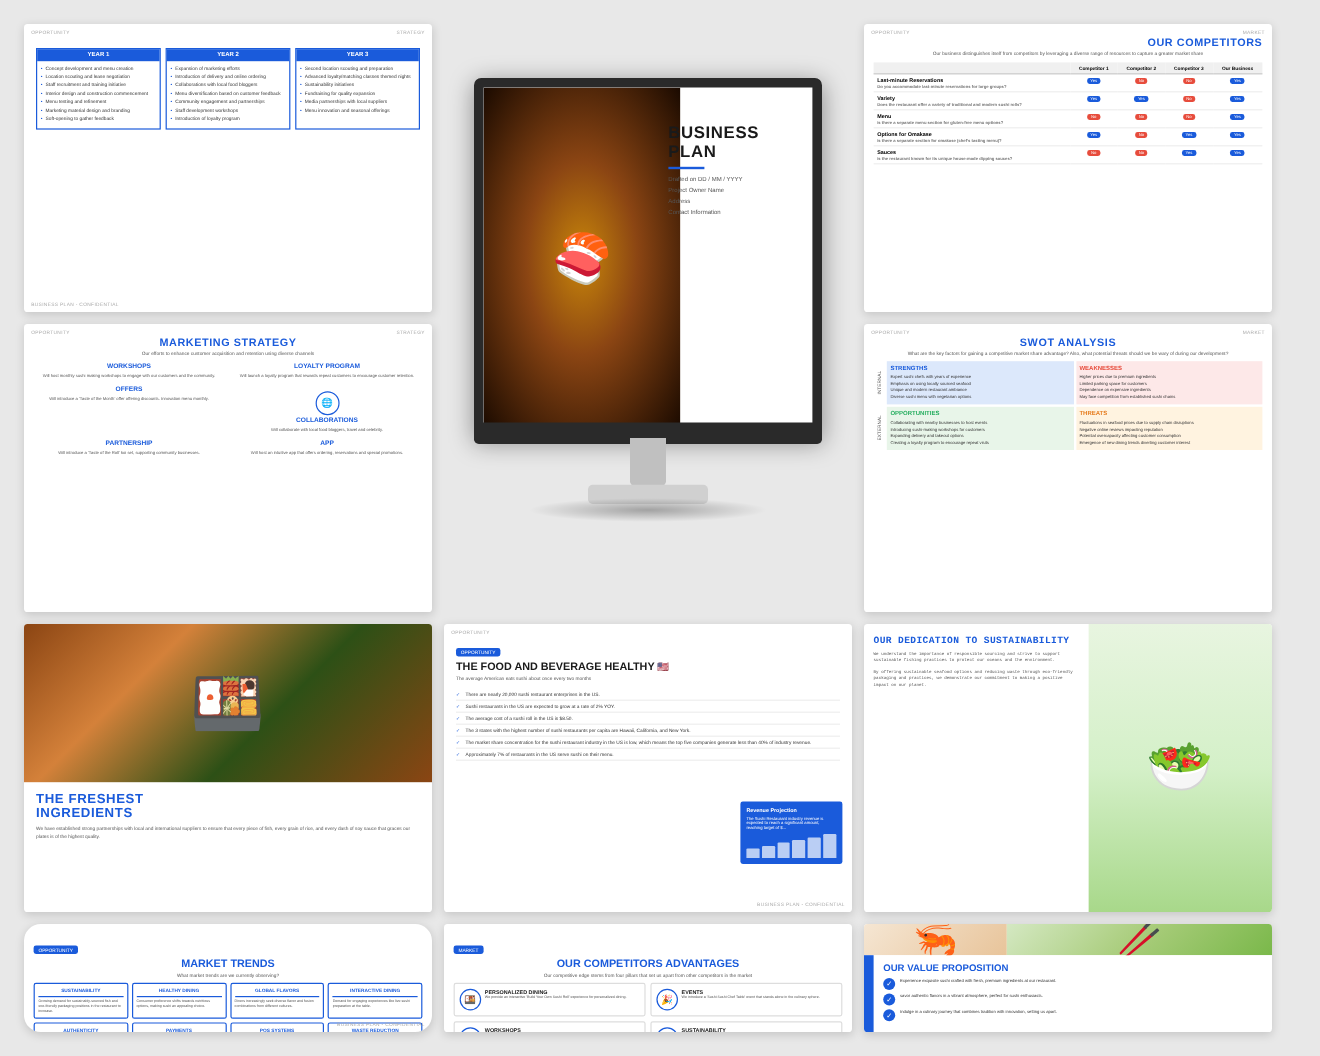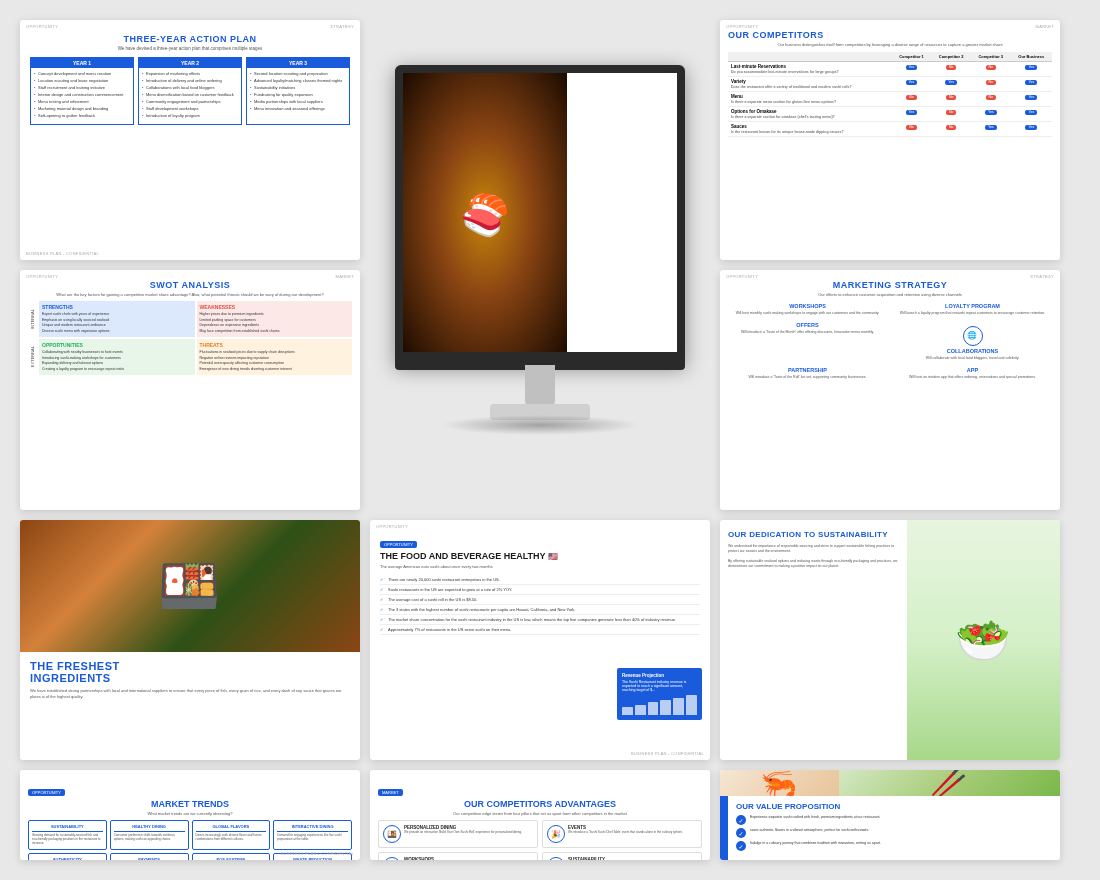--- a/index.html
+++ b/index.html
@@ -89,21 +89,21 @@
     }
 
     
     #slide-2 {
       padding: 10px 8px 6px;
     }
     #slide-2 .slide-title {
       font-size: 9px;
       font-weight: bold;
       color: #1a5bdb;
-      text-align: left;
+      text-align: right;
       letter-spacing: 0.5px;
     }
     #slide-2 .slide-subtitle {
       font-size: 4px;
       color: #555;
       text-align: center;
       margin: 2px 0 5px;
     }
     .comp-table {
       width: 100%;
@@ -463,20 +463,21 @@
     .bar {
       background: rgba(255,255,255,0.7);
       flex: 1;
       border-radius: 1px 1px 0 0;
     }
 
     
     #slide-8 {
       padding: 0;
       display: flex;
+      font-family: Liberation Mono, monospace;
     }
     .slide-8-left {
       flex: 1;
       padding: 10px 8px;
     }
     .slide-8-right {
       width: 45%;
       overflow: hidden;
     }
     #slide-8 .slide-title {
@@ -499,20 +500,21 @@
       background: linear-gradient(180deg, #e8f5e0 0%, #d4f0c8 50%, #a8d88a 100%);
       display: flex;
       align-items: center;
       justify-content: center;
       font-size: 45px;
     }
 
     
     #slide-9 {
       padding: 10px 8px 6px;
+      border-radius: 14px;
     }
     #slide-9 .slide-label-tag {
       display: inline-block;
       background: #1a5bdb;
       color: white;
       font-size: 4px;
       padding: 1px 4px;
       border-radius: 2px;
       margin-bottom: 3px;
     }
@@ -711,24 +713,20 @@
     }
   </style>
 </head>
 <body>
 
 <div class="grid-container">
 
   <div class="slide" id="slide-1">
     <span class="corner-label corner-tl">OPPORTUNITY</span>
     <span class="corner-label corner-tr">STRATEGY</span>
-    <div class="slide-header">
-      <div class="slide-title">THREE-YEAR ACTION PLAN</div>
-      <div class="slide-subtitle">We have devised a three-year action plan that comprises multiple stages</div>
-    </div>
     <div class="three-col">
       <div class="year-col">
         <div class="year-col-header">YEAR 1</div>
         <ul>
           <li>Concept development and menu creation</li>
           <li>Location scouting and lease negotiation</li>
           <li>Staff recruitment and training initiative</li>
           <li>Interior design and construction commencement</li>
           <li>Menu testing and refinement</li>
           <li>Marketing material design and branding</li>
@@ -810,20 +808,54 @@
           <td><strong>Sauces</strong><br><span style="color:#777;font-size:3.5px;">Is the restaurant known for its unique house-made dipping sauces?</span></td>
           <td style="text-align:center"><span class="badge-no">No</span></td>
           <td style="text-align:center"><span class="badge-no">No</span></td>
           <td style="text-align:center"><span class="badge-yes">Yes</span></td>
           <td style="text-align:center"><span class="badge-yes">Yes</span></td>
         </tr>
       </tbody>
     </table>
   </div>
 
+  <div class="slide" id="slide-4">
+    <span class="corner-label corner-tl">OPPORTUNITY</span>
+    <span class="corner-label corner-tr">STRATEGY</span>
+    <div class="slide-title">MARKETING STRATEGY</div>
+    <div class="slide-subtitle">Our efforts to enhance customer acquisition and retention using diverse channels</div>
+    <div class="marketing-grid">
+      <div class="mkt-item">
+        <div class="mkt-item-title">WORKSHOPS</div>
+        <div class="mkt-item-text">Will host monthly sushi making workshops to engage with our customers and the community.</div>
+      </div>
+      <div class="mkt-item">
+        <div class="mkt-item-title">LOYALTY PROGRAM</div>
+        <div class="mkt-item-text">Will launch a loyalty program that rewards repeat customers to encourage customer retention.</div>
+      </div>
+      <div class="mkt-item">
+        <div class="mkt-item-title">OFFERS</div>
+        <div class="mkt-item-text">Will introduce a 'Taste of the Month' offer offering discounts. Innovation menu monthly.</div>
+      </div>
+      <div class="mkt-item">
+        <div class="mkt-circle">🌐</div>
+        <div class="mkt-item-title">COLLABORATIONS</div>
+        <div class="mkt-item-text">Will collaborate with local food bloggers, travel and celebrity.</div>
+      </div>
+      <div class="mkt-item">
+        <div class="mkt-item-title">PARTNERSHIP</div>
+        <div class="mkt-item-text">Will introduce a 'Taste of the Roll' koi set, supporting community businesses.</div>
+      </div>
+      <div class="mkt-item">
+        <div class="mkt-item-title">APP</div>
+        <div class="mkt-item-text">Will host an intuitive app that offers ordering, reservations and special promotions.</div>
+      </div>
+    </div>
+  </div>
+
   <div class="slide" id="slide-3">
     <span class="corner-label corner-tl">OPPORTUNITY</span>
     <span class="corner-label corner-tr">MARKET</span>
     <div class="slide-title">SWOT ANALYSIS</div>
     <div class="slide-subtitle">What are the key factors for gaining a competitive market share advantage? Also, what potential threats should we be wary of during our development?</div>
     <div class="swot-grid-container">
       <div style="display:flex;flex-direction:column;justify-content:space-around;margin-right:2px;">
         <div class="swot-axis-label">INTERNAL</div>
         <div class="swot-axis-label">EXTERNAL</div>
       </div>
@@ -853,60 +885,37 @@
           <div class="swot-cell-title">THREATS</div>
           <div class="swot-item">Fluctuations in seafood prices due to supply chain disruptions</div>
           <div class="swot-item">Negative online reviews impacting reputation</div>
           <div class="swot-item">Potential overcapacity affecting customer consumption</div>
           <div class="swot-item">Emergence of new dining trends diverting customer interest</div>
         </div>
       </div>
     </div>
   </div>
 
-  <div class="slide" id="slide-4">
-    <span class="corner-label corner-tl">OPPORTUNITY</span>
-    <span class="corner-label corner-tr">STRATEGY</span>
-    <div class="slide-title">MARKETING STRATEGY</div>
-    <div class="slide-subtitle">Our efforts to enhance customer acquisition and retention using diverse channels</div>
-    <div class="marketing-grid">
-      <div class="mkt-item">
-        <div class="mkt-item-title">WORKSHOPS</div>
-        <div class="mkt-item-text">Will host monthly sushi making workshops to engage with our customers and the community.</div>
-      </div>
-      <div class="mkt-item">
-        <div class="mkt-item-title">LOYALTY PROGRAM</div>
-        <div class="mkt-item-text">Will launch a loyalty program that rewards repeat customers to encourage customer retention.</div>
-      </div>
-      <div class="mkt-item">
-        <div class="mkt-item-title">OFFERS</div>
-        <div class="mkt-item-text">Will introduce a 'Taste of the Month' offer offering discounts. Innovation menu monthly.</div>
-      </div>
-      <div class="mkt-item">
-        <div class="mkt-circle">🌐</div>
-        <div class="mkt-item-title">COLLABORATIONS</div>
-        <div class="mkt-item-text">Will collaborate with local food bloggers, travel and celebrity.</div>
-      </div>
-      <div class="mkt-item">
-        <div class="mkt-item-title">PARTNERSHIP</div>
-        <div class="mkt-item-text">Will introduce a 'Taste of the Roll' koi set, supporting community businesses.</div>
-      </div>
-      <div class="mkt-item">
-        <div class="mkt-item-title">APP</div>
-        <div class="mkt-item-text">Will host an intuitive app that offers ordering, reservations and special promotions.</div>
-      </div>
-    </div>
-  </div>
-
   <div id="slide-5">
     <div class="monitor-wrapper">
       <div class="monitor-screen">
         <div class="screen-content">
           <div class="screen-sushi-img">
             <div class="sushi-visual">🍣</div>
+          </div>
+          <div class="screen-text-area">
+            <div class="screen-business">BUSINESS</div>
+            <div class="screen-plan">PLAN</div>
+            <div class="screen-divider"></div>
+            <div class="screen-info">
+              <div>Drafted on DD / MM / YYYY</div>
+              <div>Project Owner Name</div>
+              <div>Address</div>
+              <div>Contact Information</div>
+            </div>
           </div>
         </div>
       </div>
       <div class="monitor-bezel"></div>
       <div class="monitor-stand-top"></div>
       <div class="monitor-stand-base"></div>
       <div class="monitor-shadow"></div>
     </div>
   </div>
 

